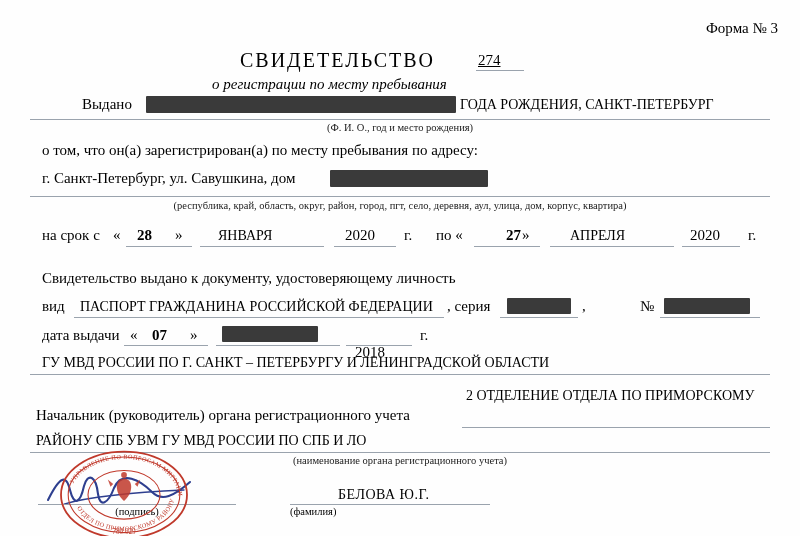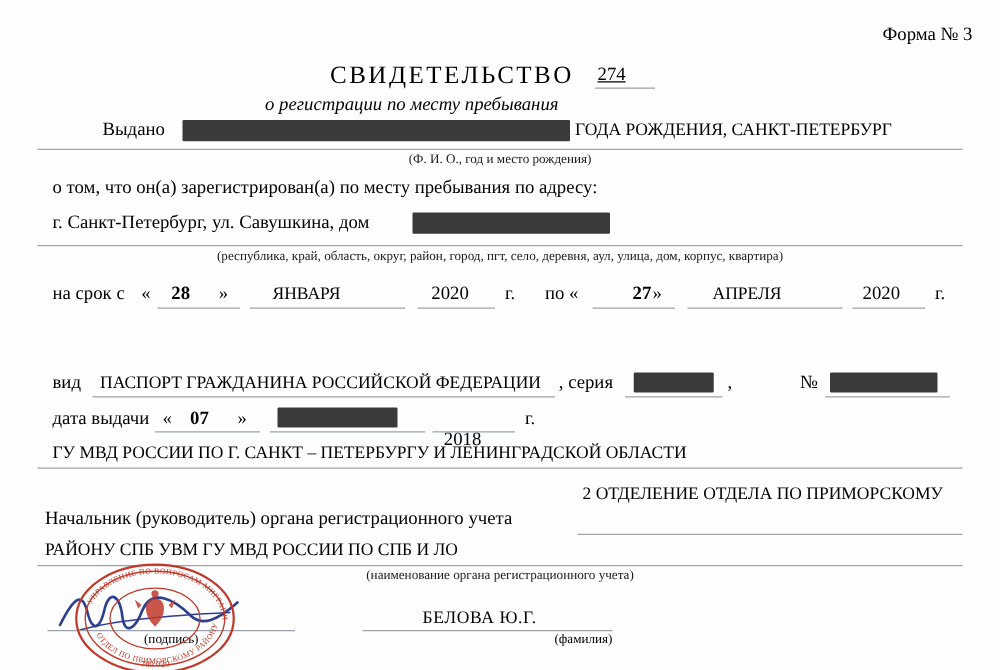--- a/index.html
+++ b/index.html
@@ -22,21 +22,20 @@
   .form-no {
     top: 20px; right: 22px;
     font-size: 15px;
     font-family: "Liberation Serif", serif;
   }
   .title {
     top: 49px; left: 240px;
     font-size: 20px;
     letter-spacing: 2px;
     font-family: "Liberation Serif", serif;
-    margin-left: 24px;
   }
   .title-num {
     top: 52px; left: 478px;
     font-size: 15px;
     text-decoration: underline;
   }
   .subtitle {
     top: 76px; left: 212px;
     font-size: 15px;
     font-style: italic;
@@ -108,20 +107,21 @@
   <div class="abs row-label" style="top:227px; left:436px;">по «</div>
   <div class="abs row-label" style="top:227px; left:486px; font-weight:bold;margin-left:20px;">27</div>
   <div class="abs row-label" style="top:227px; left:522px;">»</div>
   <div class="abs line" style="top:246px; left:474px; width:66px;"></div>
   <div class="abs caps" style="top:228px; left:570px;">АПРЕЛЯ</div>
   <div class="abs line" style="top:246px; left:550px; width:124px;"></div>
   <div class="abs row-label" style="top:227px; left:690px;">2020</div>
   <div class="abs line" style="top:246px; left:682px; width:58px;"></div>
   <div class="abs row-label" style="top:227px; left:748px;">г.</div>
 
+  <div class="abs row-label" style="top:270px; left:42px;">Свидетельство выдано к документу, удостоверяющему личность</div>
 
   <div class="abs row-label" style="top:298px; left:42px;">вид</div>
   <div class="abs caps" style="top:299px; left:80px;">ПАСПОРТ ГРАЖДАНИНА РОССИЙСКОЙ ФЕДЕРАЦИИ</div>
   <div class="abs line" style="top:317px; left:74px; width:370px;"></div>
   <div class="abs row-label" style="top:298px; left:447px;">, серия</div>
   <div class="abs redact" style="top:298px; left:507px; width:64px; height:16px;"></div>
   <div class="abs line" style="top:317px; left:500px; width:78px;"></div>
   <div class="abs row-label" style="top:298px; left:582px;">,</div>
   <div class="abs row-label" style="top:298px; left:640px;">№</div>
   <div class="abs redact" style="top:298px; left:664px; width:86px; height:16px;"></div>
@@ -150,21 +150,21 @@
 
   <svg class="abs sig" viewBox="0 0 150 40">
     <path d="M4 30 C16 6, 22 4, 26 20 C30 36, 36 34, 40 16 C44 2, 52 6, 54 24 C56 38, 64 34, 70 18 C78 0, 96 10, 108 22 C118 32, 130 26, 146 12" fill="none" stroke="#2e3f8f" stroke-width="2.1" stroke-linecap="round"></path>
     <path d="M20 34 C48 26, 96 22, 140 20" fill="none" stroke="#2e3f8f" stroke-width="1.3" stroke-linecap="round"></path>
   </svg>
   <div class="abs line" style="top:504px; left:38px; width:198px;"></div>
   <div class="abs centered-note" style="top:506px; left:38px; width:198px; text-align:center;">(подпись)</div>
 
   <div class="abs caps" style="top:487px; left:338px; letter-spacing:0.5px;">БЕЛОВА Ю.Г.</div>
   <div class="abs line" style="top:504px; left:290px; width:200px;"></div>
-  <div class="abs centered-note" style="top:506px; left:290px; width:200px; text-align:right;">(фамилия)</div>
+  <div class="abs centered-note" style="top:506px; left:290px; width:200px; text-align:left;">(фамилия)</div>
 
   <svg class="abs stamp" viewBox="0 0 168 100">
     <g stroke="#c0392b" fill="none">
       <ellipse cx="84" cy="52" rx="70" ry="48" stroke-width="2"></ellipse>
       <ellipse cx="84" cy="52" rx="62" ry="42" stroke-width="1.2"></ellipse>
       <ellipse cx="84" cy="52" rx="40" ry="27" stroke-width="1.2"></ellipse>
     </g>
     <g fill="#c0392b" opacity="0.85">
       <path d="M84 34 c5 0 8 4 8 9 c0 7 -4 12 -8 16 c-4 -4 -8 -9 -8 -16 c0 -5 3 -9 8 -9 z"></path>
       <circle cx="84" cy="30" r="3.2"></circle>

